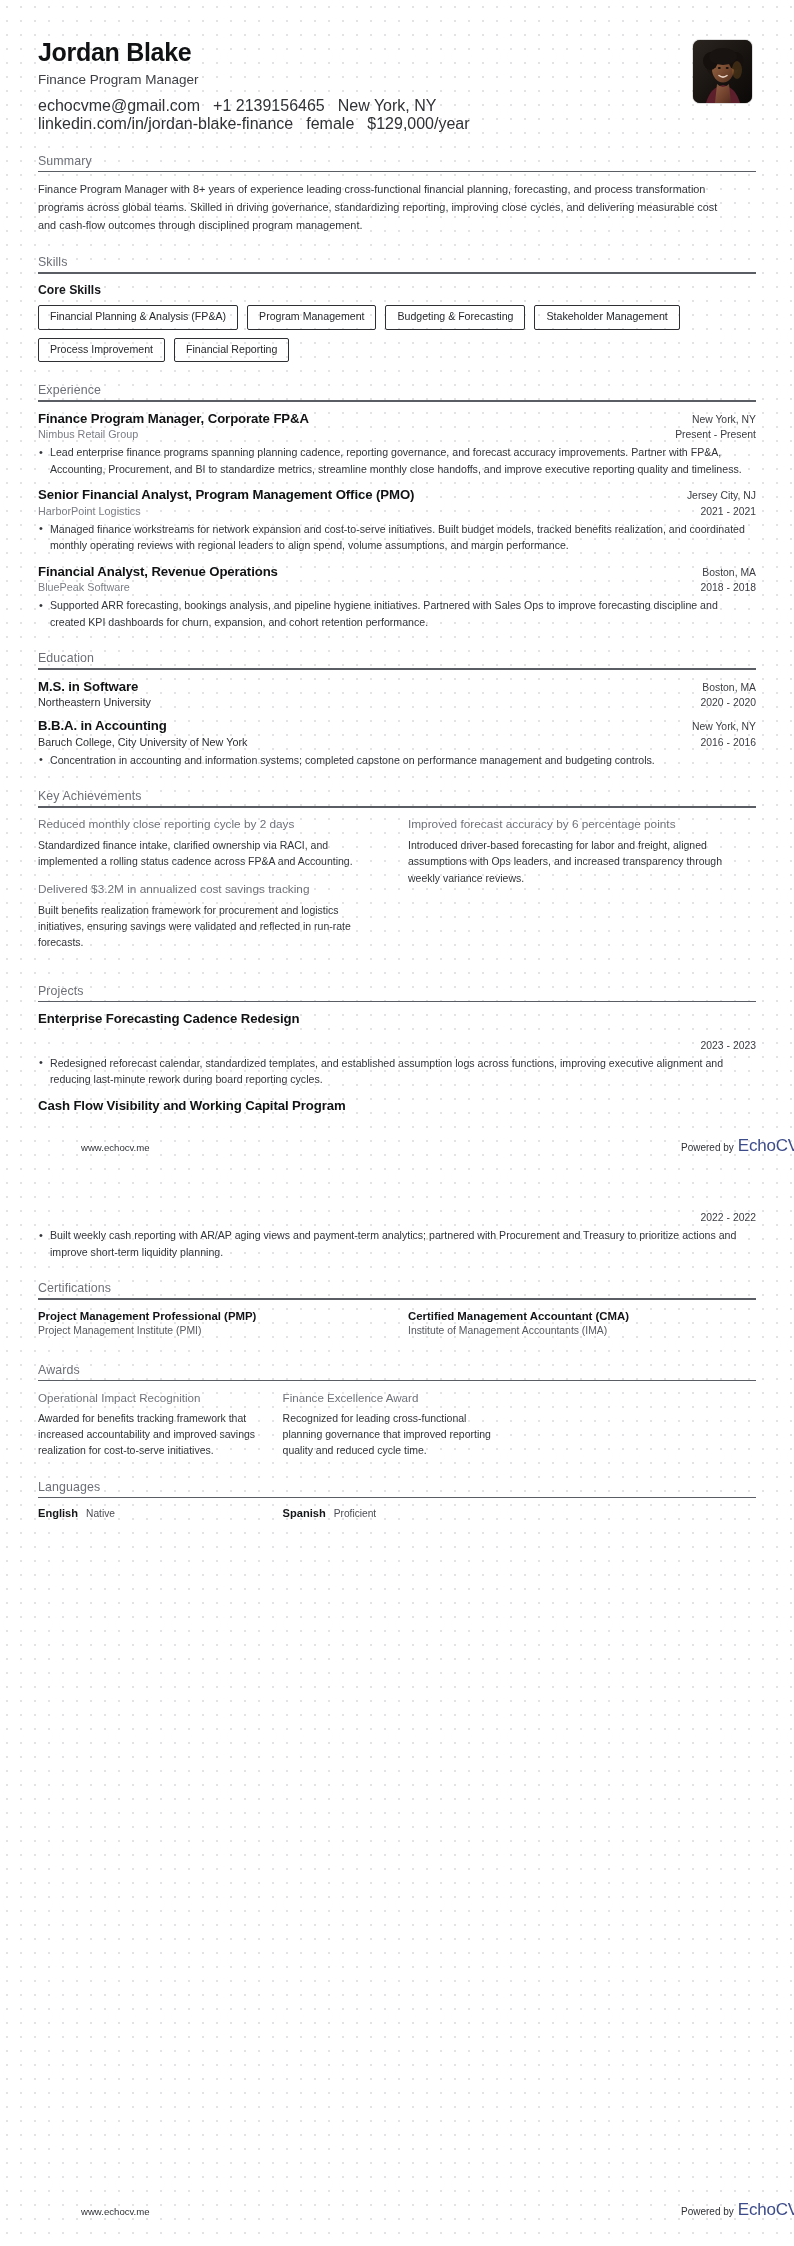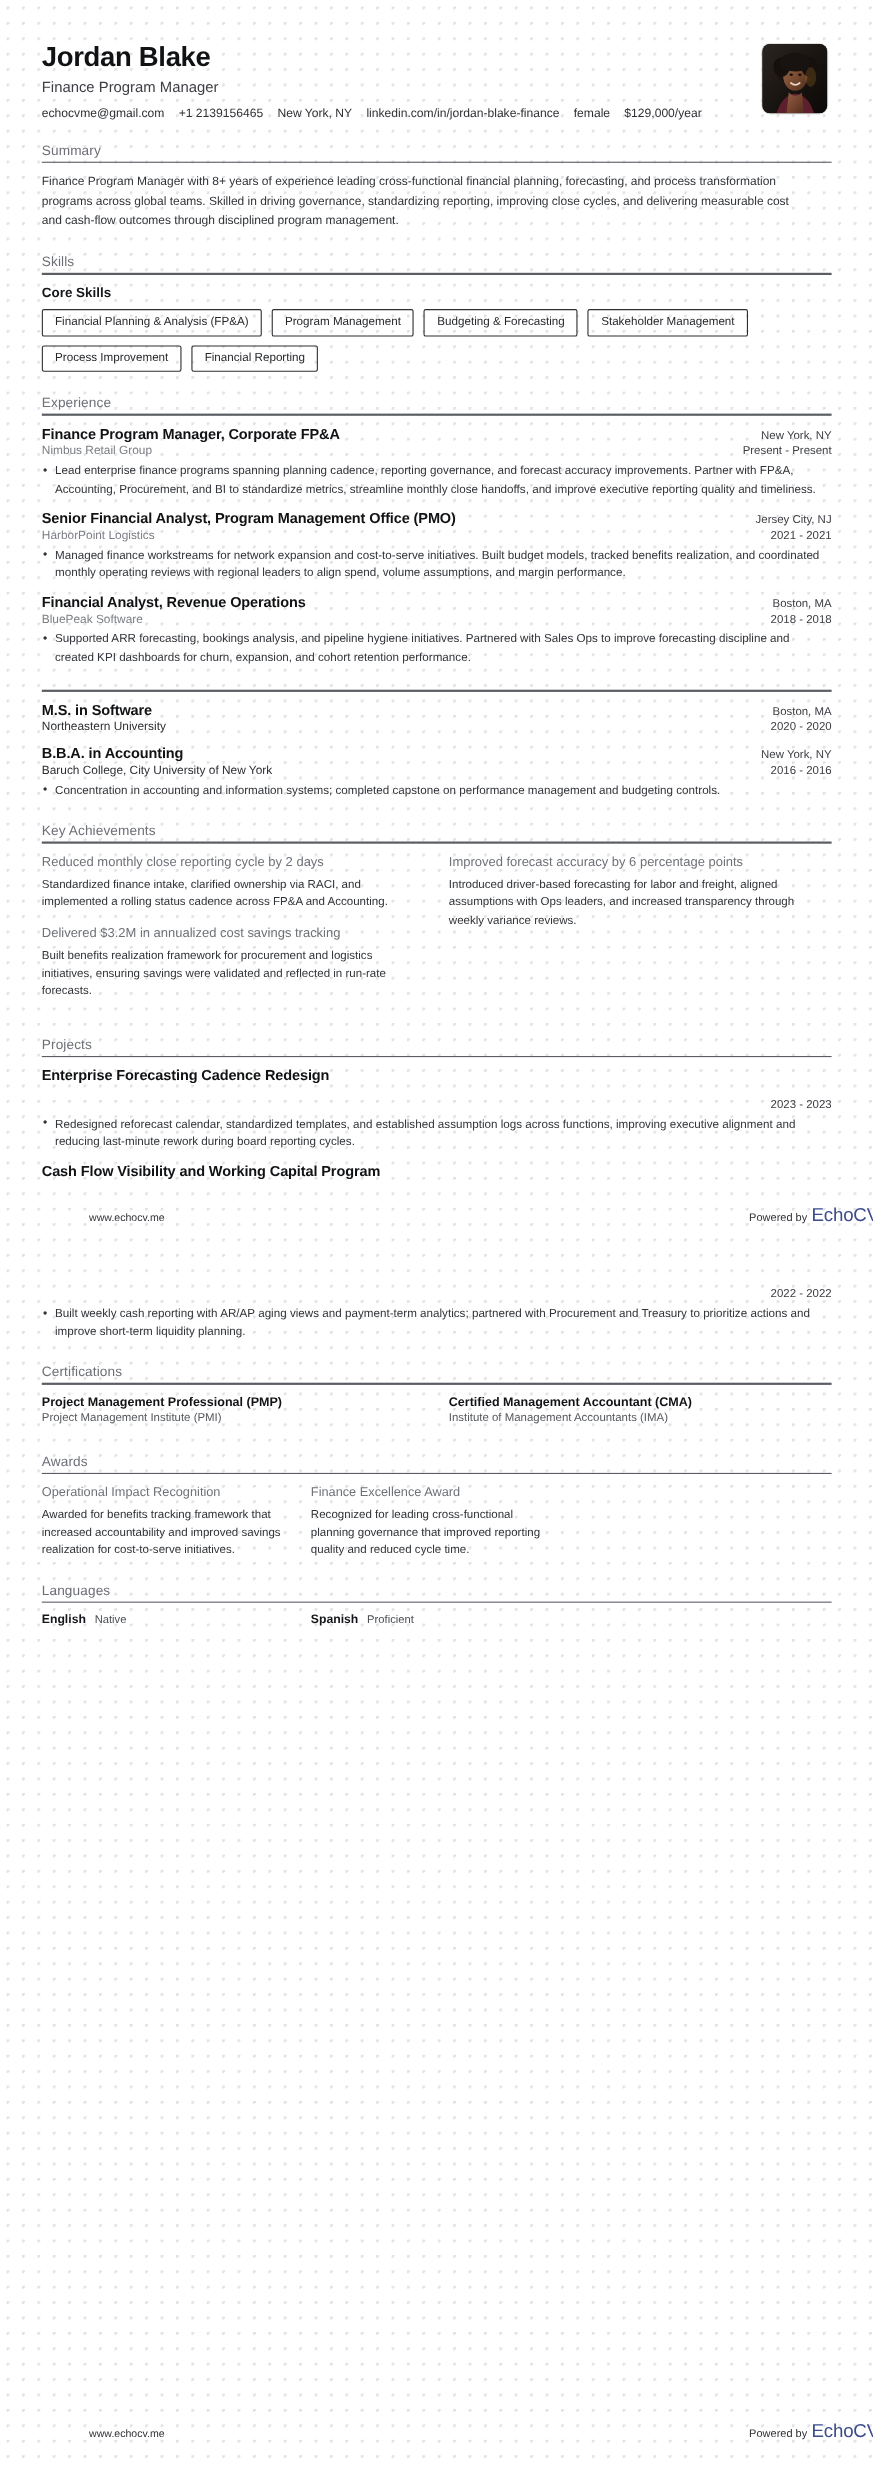--- a/index.html
+++ b/index.html
@@ -53,22 +53,22 @@
     margin-top: 5px;
     font-size: 13.5px;
     color: #3d3f44;
     font-weight: 400;
   }
   .contact-row {
     margin-top: 10px;
     display: flex;
     flex-wrap: wrap;
     align-items: baseline;
-    gap: 10px 13px;
-    font-size: 11px;
+    gap: 0 13px;
+    font-size: 16px;
     color: #2f3135;
   }
   .contact-item { white-space: nowrap; }
 
   .avatar {
     flex: 0 0 auto;
     width: 59px;
     height: 63px;
     border-radius: 7px;
     overflow: hidden;
@@ -398,20 +398,21 @@
           <div class="entry-org">BluePeak Software</div>
           <div class="entry-dates">2018 - 2018</div>
         </div>
         <ul class="bullets">
           <li>Supported ARR forecasting, bookings analysis, and pipeline hygiene initiatives. Partnered with Sales Ops to improve forecasting discipline and created KPI dashboards for churn, expansion, and cohort retention performance.</li>
         </ul>
       </div>
     </div>
 
     <div class="section">
+      <div class="section-title">Education</div>
       <div class="section-rule"></div>
 
       <div class="entry">
         <div class="entry-head">
           <div class="entry-role">M.S. in Software</div>
           <div class="entry-location">Boston, MA</div>
         </div>
         <div class="entry-sub">
           <div class="entry-org dark">Northeastern University</div>
           <div class="entry-dates">2020 - 2020</div>

